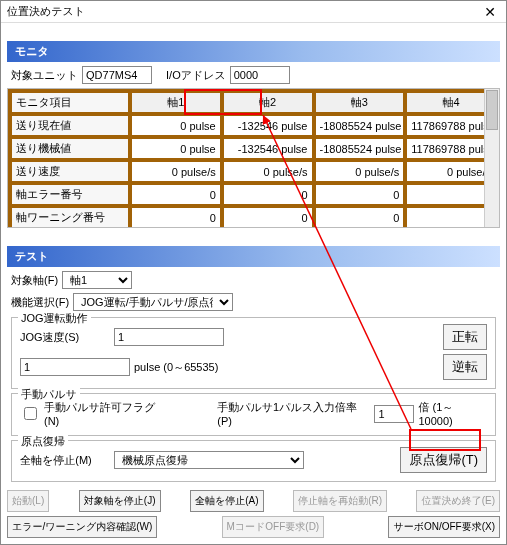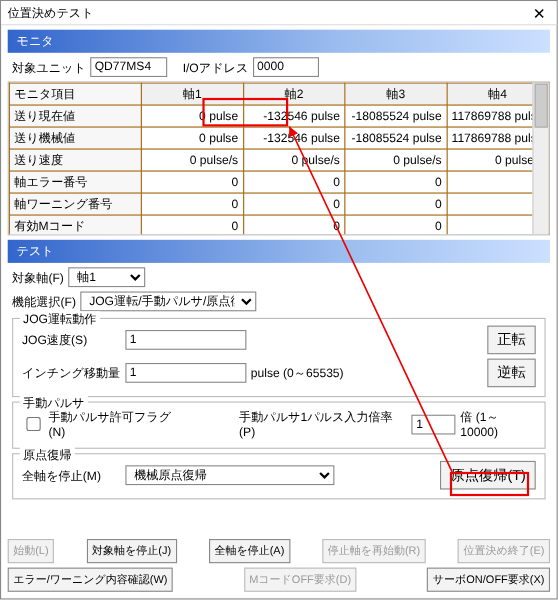--- a/index.html
+++ b/index.html
@@ -1,26 +1,26 @@
 <!DOCTYPE html>
 <html><head>
 <meta charset="utf-8">
 <style>
 *{box-sizing:border-box;font-family:"MS UI Gothic","Meiryo UI",sans-serif;font-size:11px}
 body{margin:0;background:#fff;width:507px;height:545px;border:1px solid #888;position:relative;overflow:hidden}
 .titlebar{height:22px;background:#fff;border-bottom:1px solid #ddd;display:flex;align-items:center;padding:0 6px}
 .titlebar .spacer{flex:1}
 .close{font-size:14px;cursor:pointer;padding:0 4px}
-.section-hdr{background:linear-gradient(to right,#3366cc 0%,#99bbee 60%,#cce0ff 100%);color:#fff;font-weight:normal;padding:3px 8px;margin:4px 6px 2px 6px}
+.section-hdr{background:linear-gradient(to right,#3366cc 0%,#99bbee 60%,#cce0ff 100%);color:#fff;font-weight:bold;padding:3px 8px;margin:18px 6px 2px 6px}
 .row{display:flex;align-items:center;padding:2px 10px;gap:4px}
 .lbl{white-space:nowrap}
 input[type=text],select{border:1px solid #888;padding:1px 3px;background:#fff;height:18px}
 .tbl-wrap{margin:2px 6px;border:1px solid #bbb;position:relative;height:140px;overflow:hidden}
 table{border-collapse:collapse;width:100%;table-layout:fixed}
-th,td{border:1px solid #a16207;padding:2px 4px;text-align:right;overflow:hidden;white-space:nowrap;text-overflow:clip}
+th,td{border:4px solid #a16207;padding:2px 4px;text-align:right;overflow:hidden;white-space:nowrap;text-overflow:clip}
 th{background:#f0f0f0;text-align:center;font-weight:normal}
 td:first-child,th:first-child{text-align:left;background:#f7f7f7;width:120px}
 .scrollbar{position:absolute;right:0;top:0;bottom:0;width:15px;background:#eee;border-left:1px solid #ccc}
 .scrollbar .thumb{position:absolute;left:1px;right:1px;top:1px;height:40px;background:#ccc;border:1px solid #aaa}
 .fieldset{border:1px solid #bbb;margin:4px 10px;padding:6px 8px 8px 8px;position:relative}
 .fieldset .legend{position:absolute;top:-7px;left:6px;background:#fff;padding:0 3px}
 button,.btn{border:1px solid #888;background:#f3f3f3;padding:3px 8px;cursor:pointer;font-size:13px}
 .btn-disabled{color:#999;border-color:#bbb}
 .footer{position:absolute;bottom:6px;left:6px;right:6px}
 .footer .brow{display:flex;gap:20px;margin-top:4px;justify-content:space-between}
@@ -119,21 +119,20 @@
 
 <div class="fieldset">
   <span class="legend">JOG運転動作</span>
   <div class="row" style="padding:0">
     <span class="lbl" style="width:90px">JOG速度(S)</span>
     <input type="text" style="width: 110px; text-align: left;" value="1">
     <span style="flex:1"></span>
     <button>正転</button>
   </div>
   <div class="row" style="padding:4px 0 0 0">
-    <span class="lbl" style="width:90px">インチング移動量</span>
     <input type="text" style="width: 110px;" value="1">
     <span>pulse   (0～65535)</span>
     <span style="flex:1"></span>
     <button>逆転</button>
   </div>
 </div>
 
 <div class="fieldset">
   <span class="legend">手動パルサ</span>
   <div class="row" style="padding:0">

